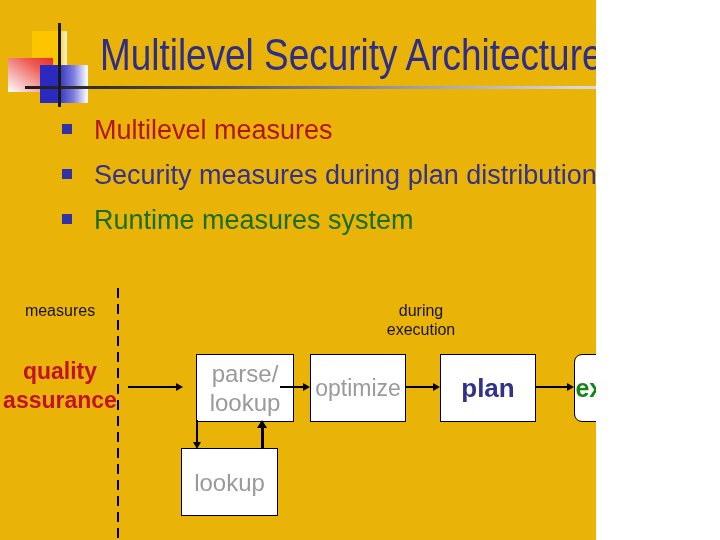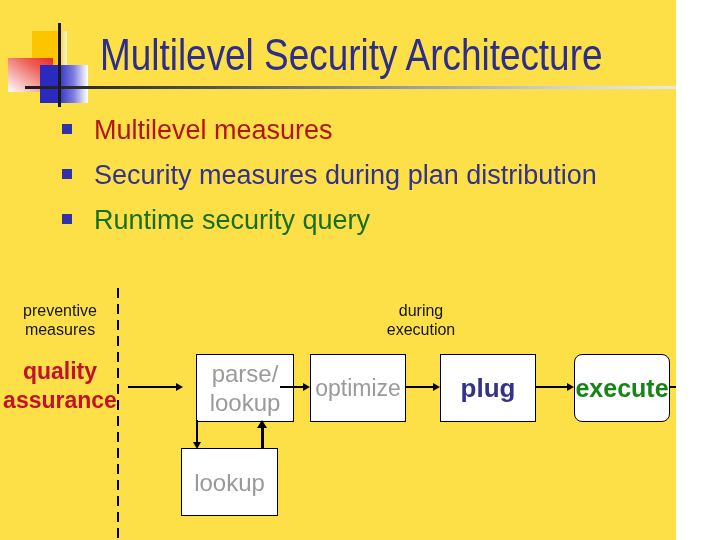--- a/index.html
+++ b/index.html
@@ -1,17 +1,17 @@
 <!DOCTYPE html>
 <html><head>
 <meta charset="utf-8">
 <style>
   html,body{margin:0;padding:0;background:#fff;}
   #slide{
-    position:relative;width:676px;height:540px;background:#fde047;
+    position:relative;width:596px;height:540px;background:#eab308;
     overflow:hidden;font-family:"Liberation Sans",sans-serif;
   }
   
   .deco{position:absolute;}
   #deco-yellow{left:32px;top:31px;width:35px;height:34px;
     background:linear-gradient(to right,#fdc500 0 70%,#fcde7a 88%,#fef6d8 100%);z-index:1;}
   #deco-red{left:8px;top:58px;width:45px;height:34px;
     background:linear-gradient(215deg,#e62e2e 0,#ee5a50 30%,#f8c3c3 75%,#ffffff 100%);z-index:2;}
   #deco-blue{left:40px;top:65px;width:48px;height:38px;
     background:linear-gradient(to right,#2a2ac0 0 35%,#7d7dde 70%,#eceefb 95%,#ffffff 100%);z-index:3;}
@@ -81,25 +81,24 @@
   <div class="bullet-row" id="bullet-row-1">
     <span class="bullet-sq" style="background-color: rgb(49, 49, 168);"></span>
     <span class="bullet-text" style="color: rgb(177, 20, 20);">Multilevel measures</span>
   </div>
   <div class="bullet-row" id="bullet-row-2">
     <span class="bullet-sq" style="background-color: rgb(49, 49, 168);"></span>
     <span class="bullet-text" style="color: rgb(50, 50, 142);">Security measures during plan distribution</span>
   </div>
   <div class="bullet-row" id="bullet-row-3">
     <span class="bullet-sq" style="background-color: rgb(49, 49, 168);"></span>
-    <span class="bullet-text" style="color: rgb(24, 110, 30);">Runtime security query</span>
+    <span class="bullet-text" style="color: rgb(24, 110, 30);">Runtime measures system</span>
   </div>
 
   <div class="phase-label" id="label-preventive">
-    <div>preventive</div>
     <div>measures</div>
   </div>
 
   <div class="phase-label" id="label-query">
     <div>during</div>
     <div>execution</div>
   </div>
 
   <div id="label-quality" style="color: rgb(194, 18, 43);">
     <div>quality</div>
@@ -111,21 +110,21 @@
   <div class="dbox" id="box-parse" style="color: rgb(154, 154, 154);">
     <div>parse/</div>
     <div>lookup</div>
   </div>
 
   <div class="dbox" id="box-optimize" style="color: rgb(154, 154, 154);">
     <div>optimize</div>
   </div>
 
   <div class="dbox" id="box-plug" style="color: rgb(50, 50, 142);">
-    <div>plug</div>
+    <div>plan</div>
   </div>
 
   <div class="dbox" id="box-execute" style="color: rgb(22, 132, 22); border-radius: 8px;">
     <div>execute</div>
   </div>
 
   <div class="dbox" id="box-lookup-service" style="color: rgb(154, 154, 154);">
     <div>lookup</div>
   </div>
 

